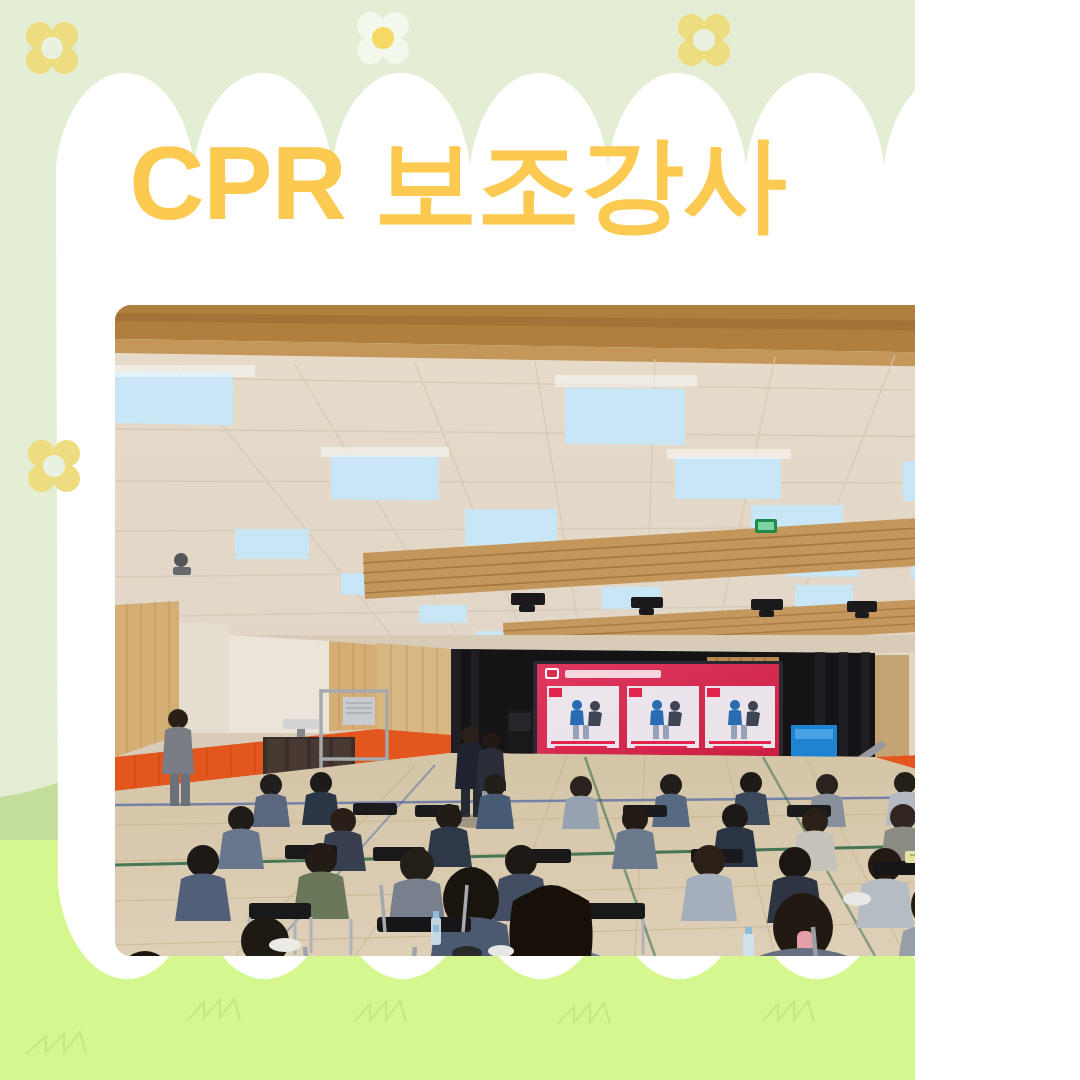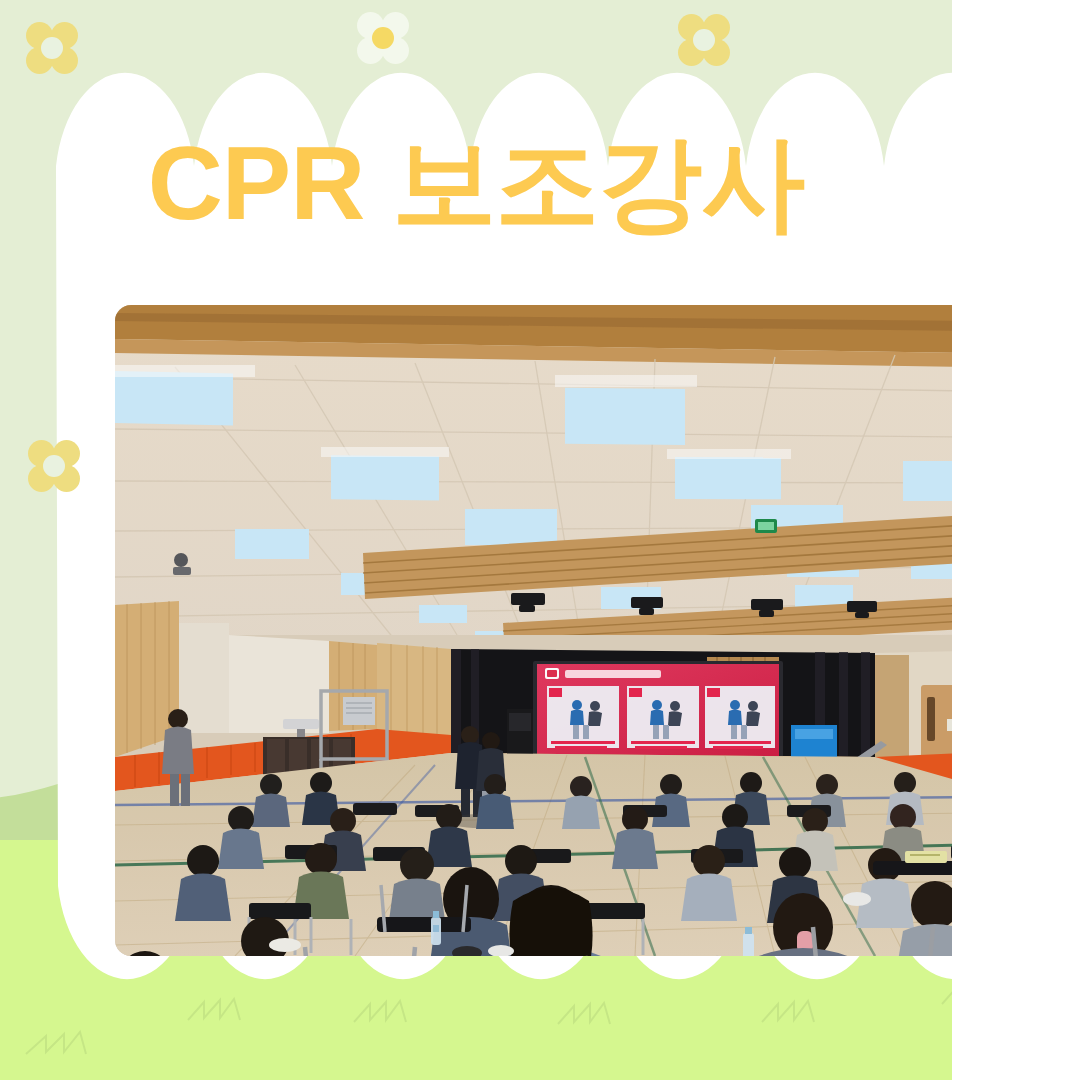--- a/index.html
+++ b/index.html
@@ -1,21 +1,21 @@
 <!DOCTYPE html>
 <html><head>
 <meta charset="utf-8">
 <style>
   html,body{margin:0;padding:0;}
   body{
     width:1080px;height:1080px;overflow:hidden;
     font-family:"Liberation Sans","DejaVu Sans",sans-serif;
     background:#ffffff;
   }
-  #poster{position:relative;width:952px;height:1080px;overflow:hidden;}
+  #poster{position:relative;width:876px;height:1080px;overflow:hidden;padding-left:39px;}
 
   
   .bg-base{position:absolute;inset:0;background:#e4eed4;}
   .bg-bottom{position:absolute;left:0;right:0;bottom:0;height:240px;background:#d5f78f;}
   .bg-hill{position:absolute;left:-40px;right:-40px;bottom:200px;height:330px;}
   .bg-hill svg{width:100%;height:100%;display:block;}
 
   
   .doodle{position:absolute;opacity:.55;}
   .doodle svg{display:block;}

